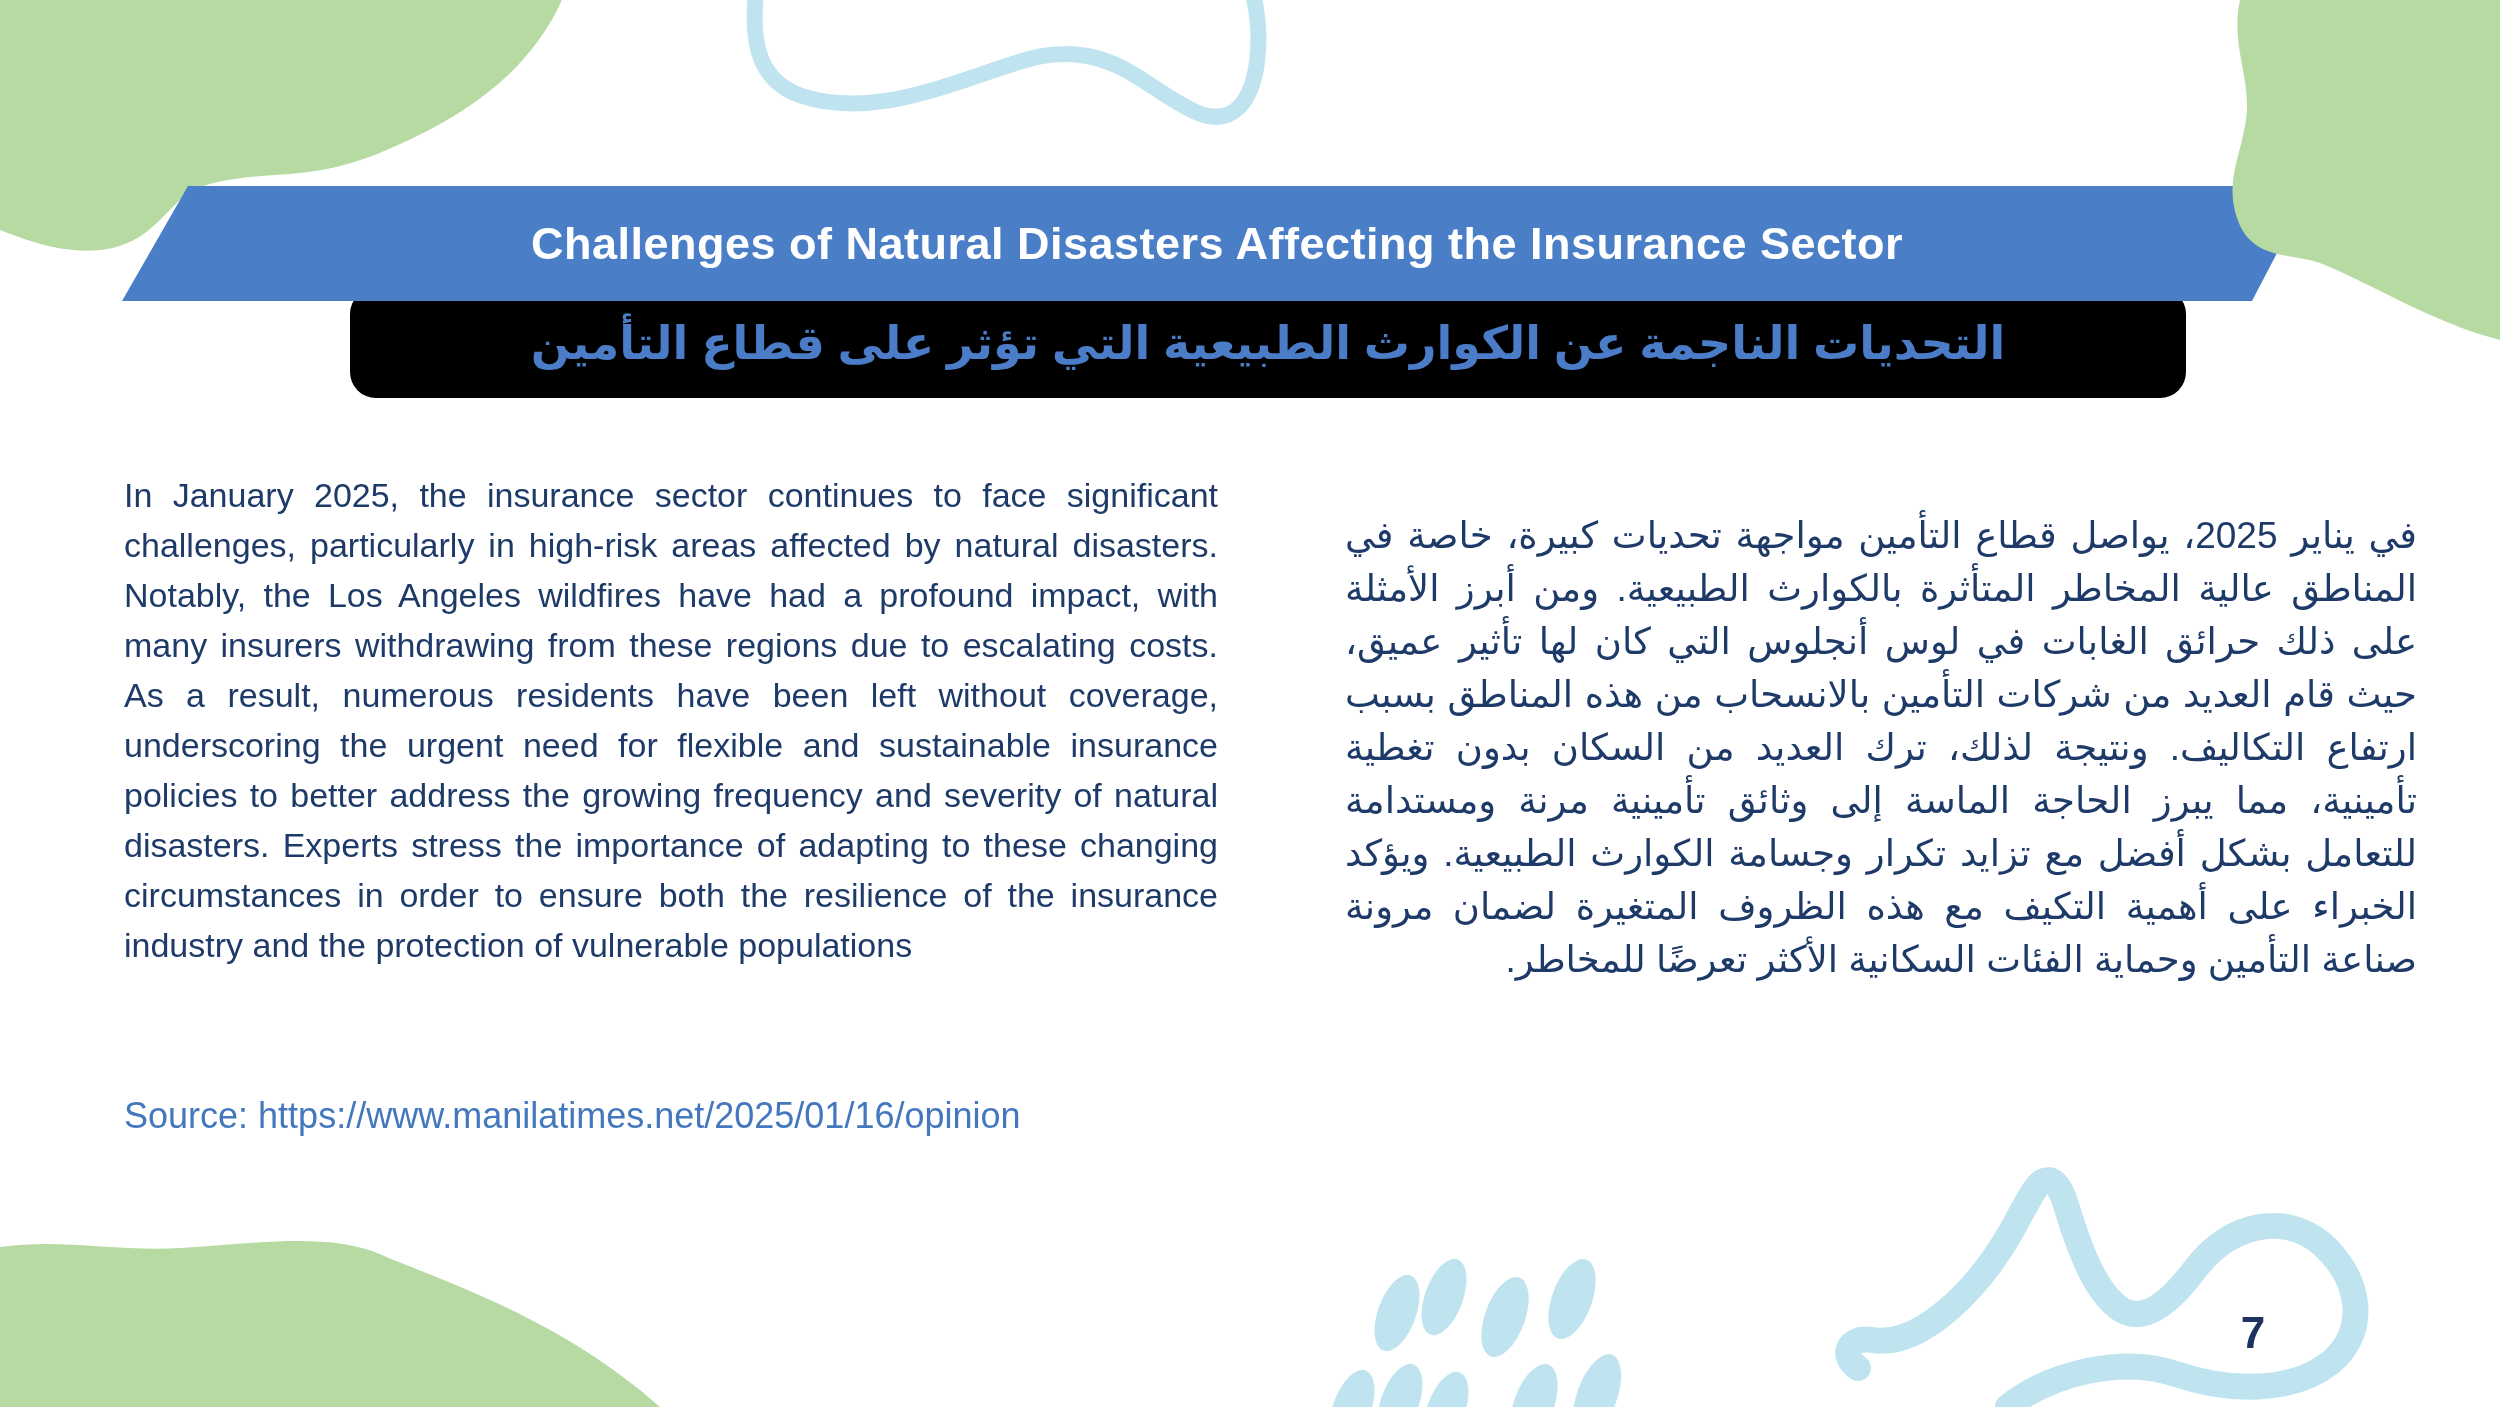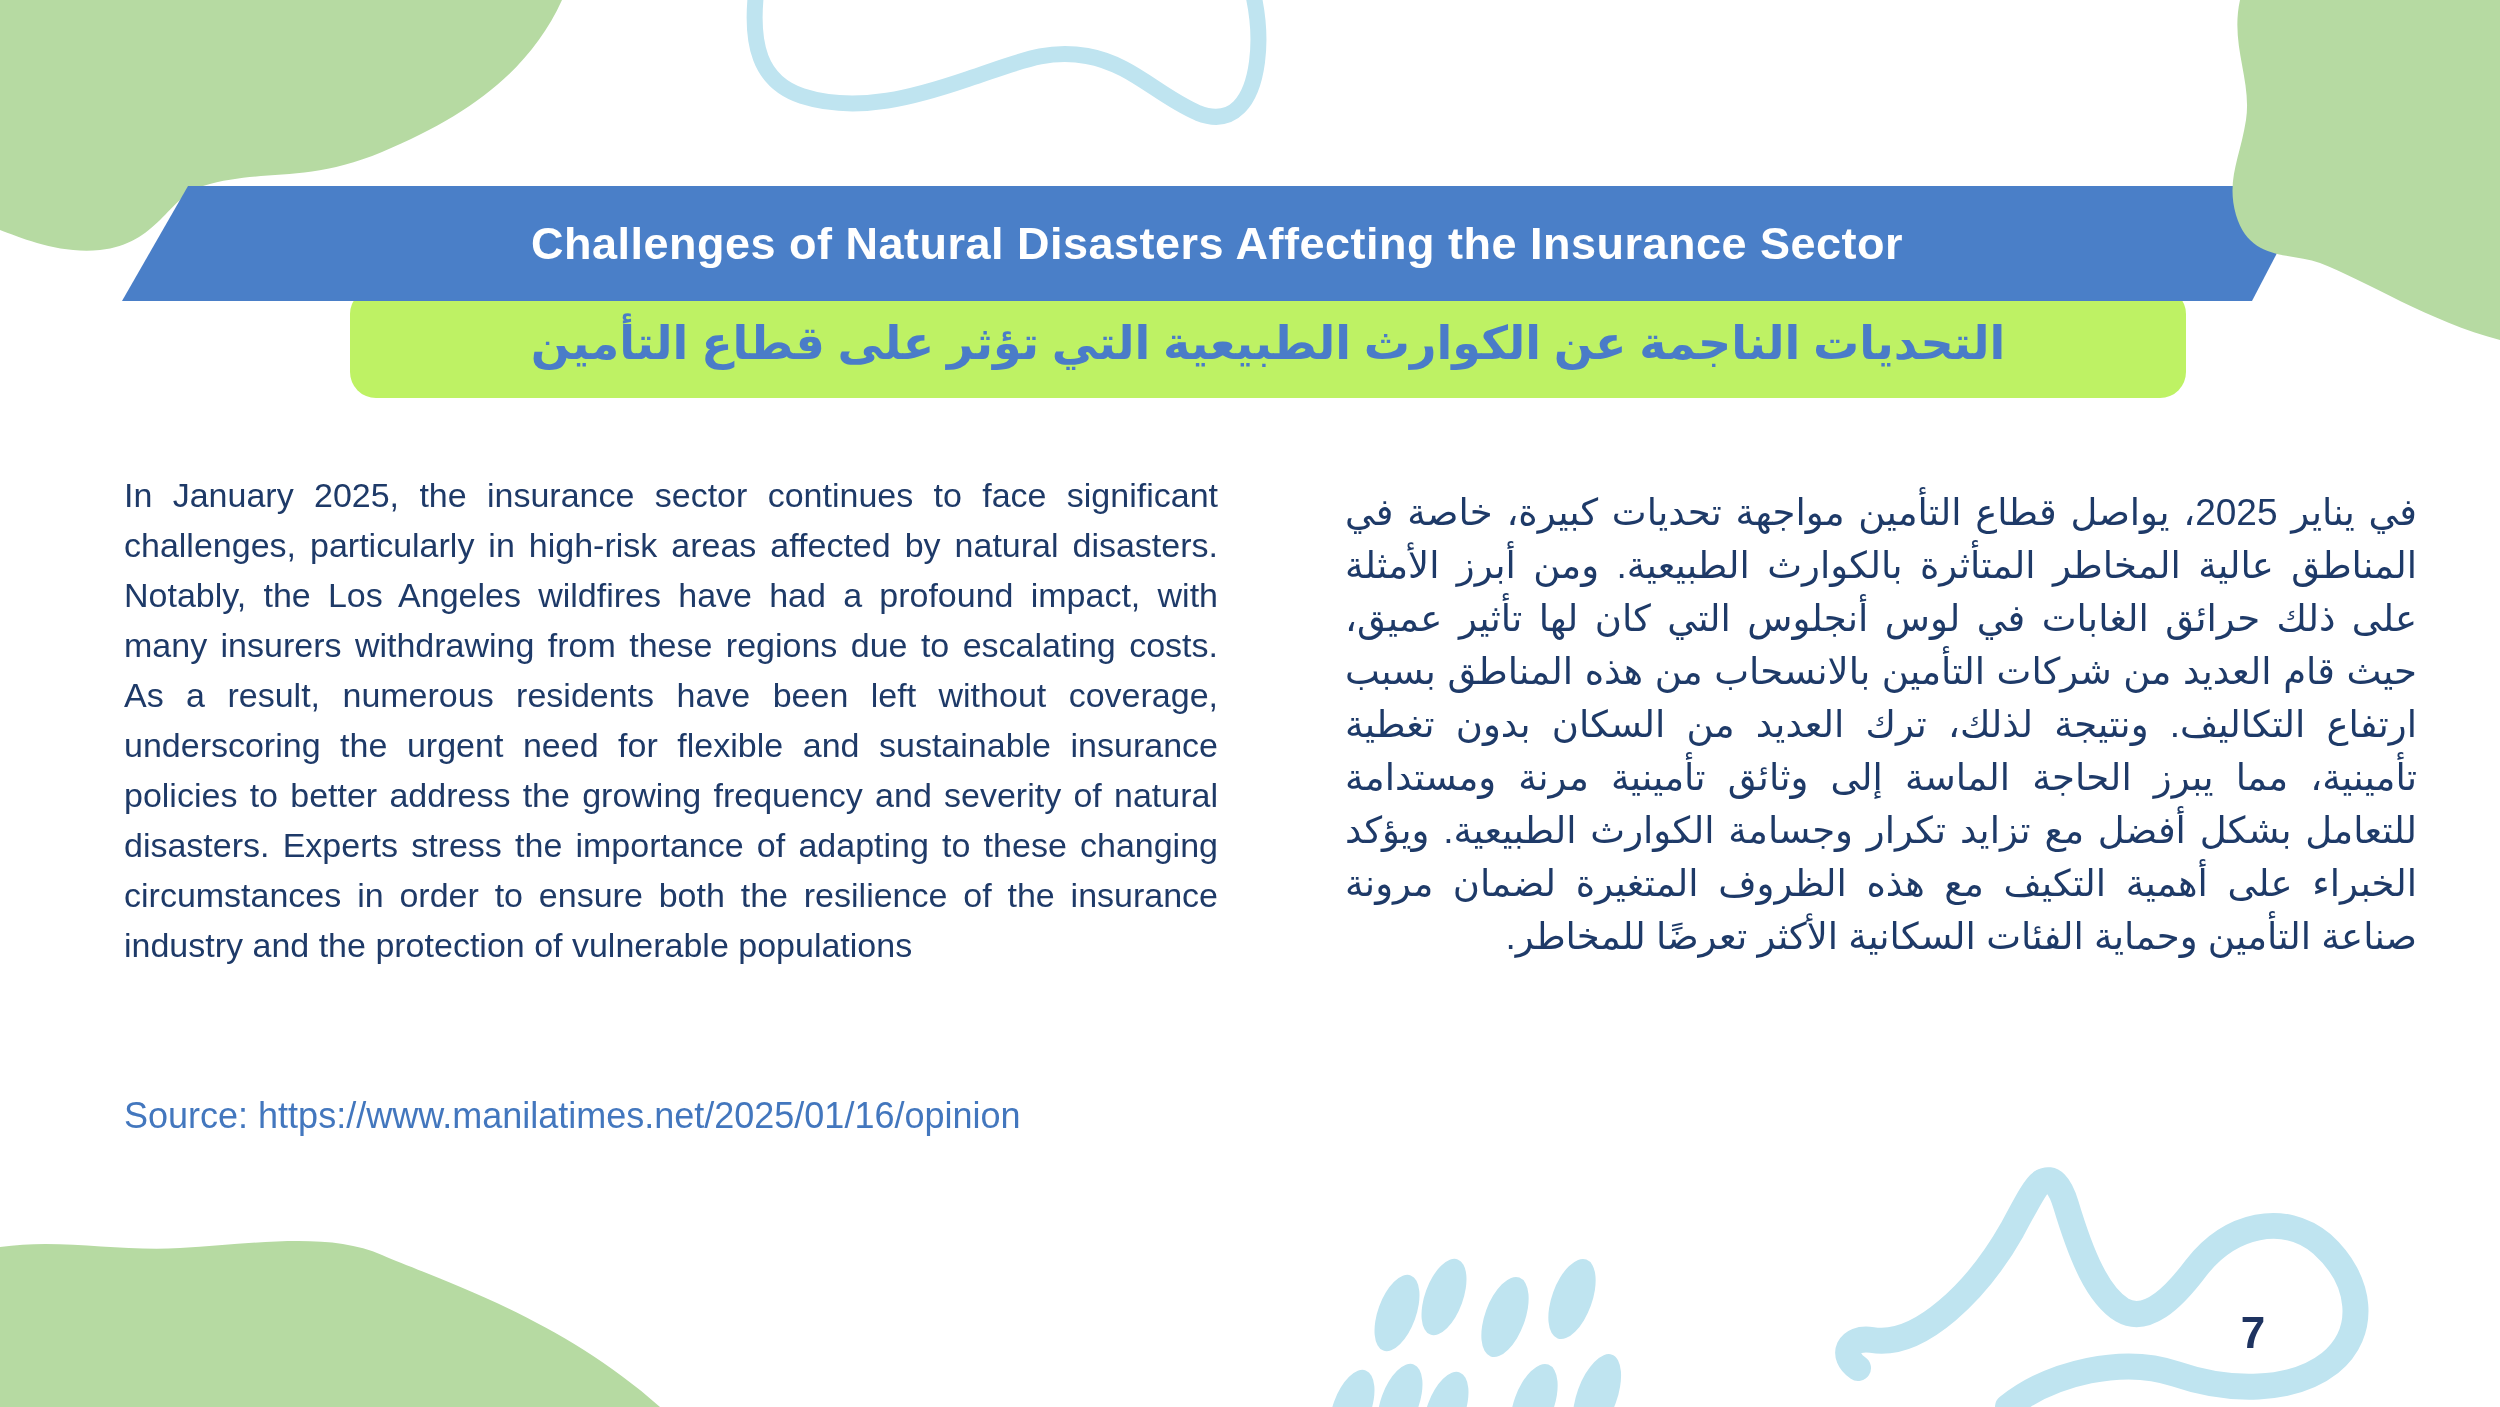--- a/index.html
+++ b/index.html
@@ -18,37 +18,37 @@
     display:flex;align-items:center;justify-content:center;
     z-index:3;
   }
   .banner-title{
     color:#ffffff;font-weight:bold;font-size:45px;letter-spacing:.5px;
     text-align:center;white-space:nowrap;
   }
   
   .subtitle-box{
     position:absolute;left:350px;top:288px;width:1836px;height:110px;
-    background:#bef264;border-radius:26px;
+    background:#000000;border-radius:26px;
     display:flex;align-items:center;justify-content:center;
     z-index:2;
   }
   .subtitle-ar{
     color:#4A7CC8;font-weight:bold;font-size:46px;direction:rtl;
     text-align:center;white-space:nowrap;
   }
   
   .en-col{
     position:absolute;left:124px;top:436px;width:1094px;
     color:#1E3A68;font-size:34px;line-height:50px;
     text-align:justify;text-align-last:left;
     z-index:4;
   }
   .ar-col{
-    position:absolute;left:1345px;top:449px;width:1072px;
+    position:absolute;left:1345px;top:472px;width:1072px;
     color:#1E3A68;font-size:37px;line-height:53px;
     direction:rtl;text-align:justify;text-align-last:right;
     z-index:4;
   }
   .source-block{
     position:absolute;left:124px;top:1086px;width:1150px;
     color:#4377BE;font-size:36px;line-height:60px;
     z-index:4;
   }
   .source-label{font-weight:normal;}

